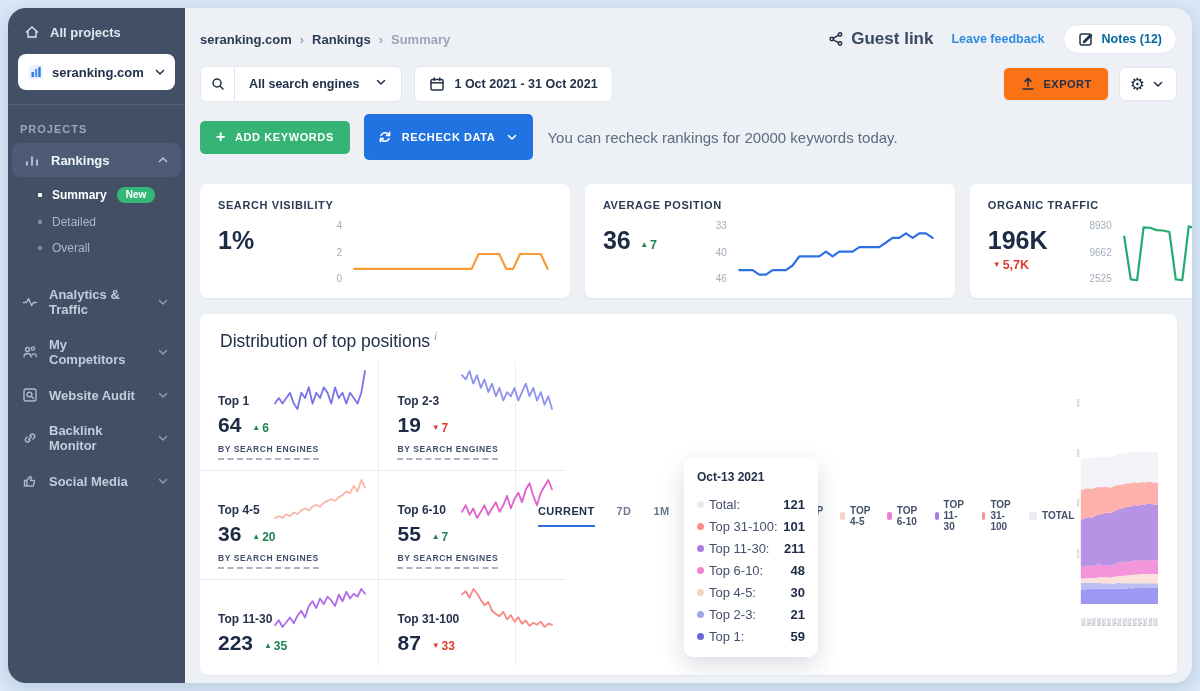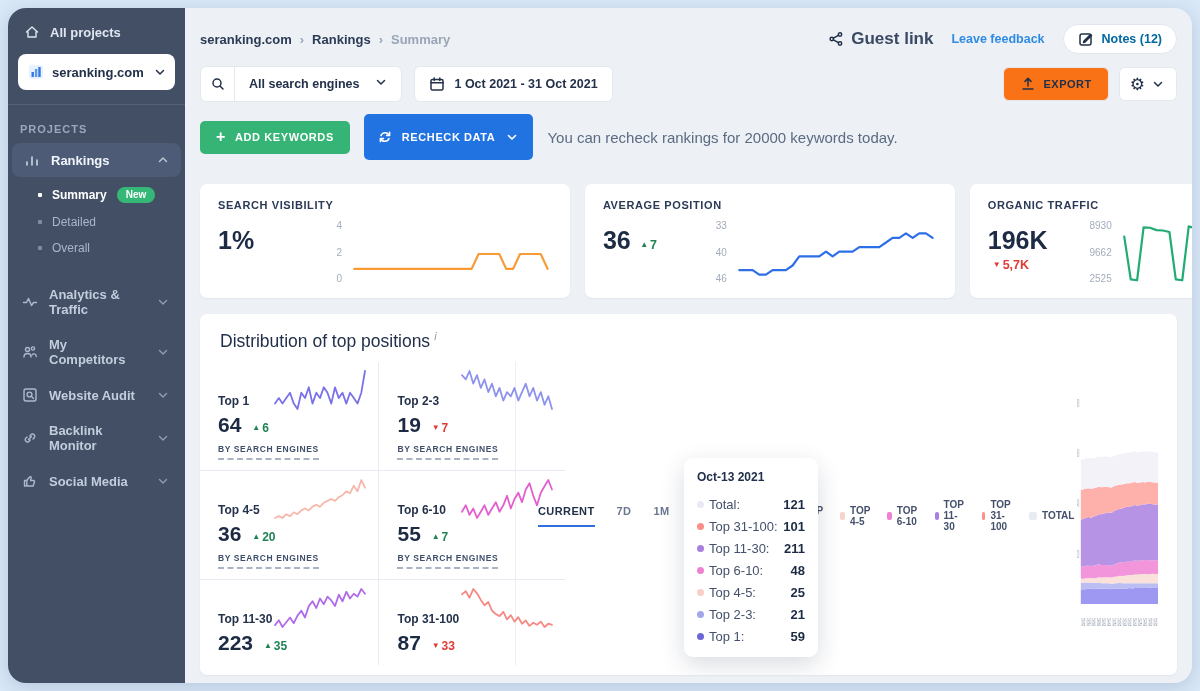--- a/index.html
+++ b/index.html
@@ -524,21 +524,21 @@
                 <span class="tt-val">211</span>
               </div>
             <div class="tt-row">
                 <span class="tt-dot" style="background: rgb(238, 130, 210);"></span>
                 <span>Top 6-10:</span>
                 <span class="tt-val">48</span>
               </div>
             <div class="tt-row">
                 <span class="tt-dot" style="background: rgb(248, 207, 199);"></span>
                 <span>Top 4-5:</span>
-                <span class="tt-val">25</span>
+                <span class="tt-val">30</span>
               </div>
             <div class="tt-row">
                 <span class="tt-dot" style="background: rgb(162, 167, 235);"></span>
                 <span>Top 2-3:</span>
                 <span class="tt-val">21</span>
               </div>
             <div class="tt-row">
                 <span class="tt-dot" style="background: rgb(109, 102, 217);"></span>
                 <span>Top 1:</span>
                 <span class="tt-val">59</span>

